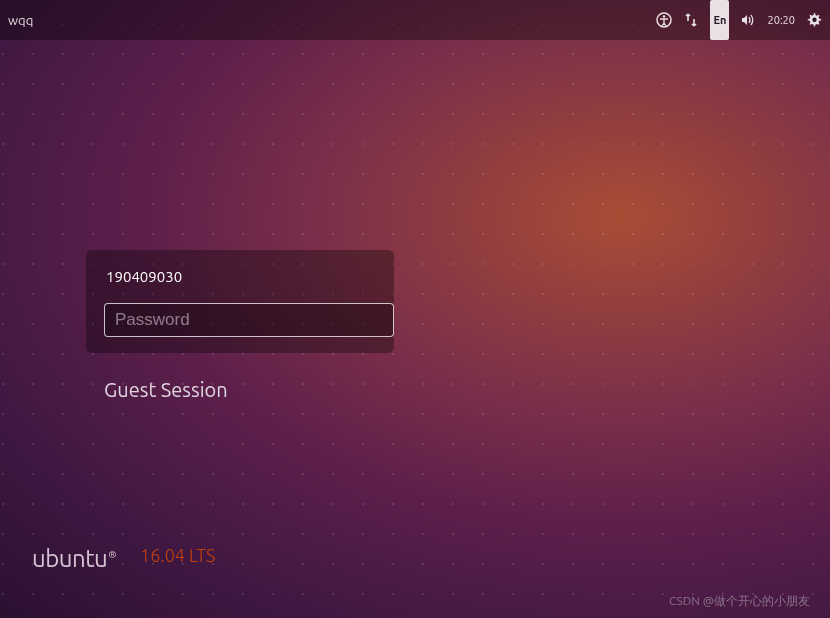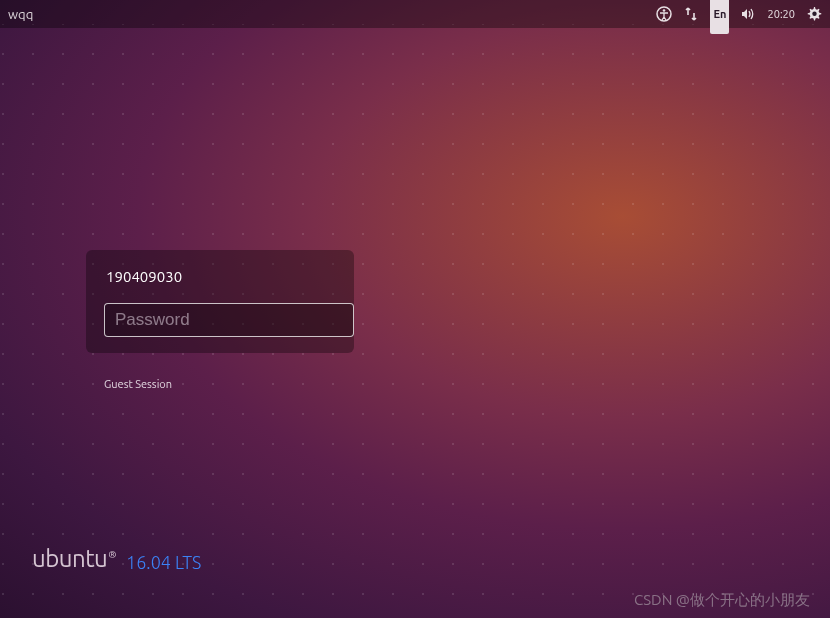--- a/index.html
+++ b/index.html
@@ -27,21 +27,21 @@
       background-size: 30px 30px;
       background-position: 18px 15px;
       pointer-events: none;
     }
     
     .top-panel {
       position: absolute;
       top: 0;
       left: 0;
       right: 0;
-      height: 28px;
+      height: 40px;
       background: rgba(0,0,0,0.35);
       display: flex;
       align-items: center;
       justify-content: space-between;
       padding: 0 8px;
       color: #e8e0e4;
       font-size: 13px;
     }
     
     .top-panel-left {
@@ -88,21 +88,21 @@
     .clock {
       font-size: 11px;
       color: #e8e0e4;
       cursor: pointer;
     }
     
     .login-box {
       position: absolute;
       left: 86px;
       top: 250px;
-      width: 268px;
+      width: 308px;
       background: rgba(0,0,0,0.32);
       border-radius: 6px;
       padding: 18px 0 16px 18px;
     }
     
     .username {
       color: #ffffff;
       font-size: 15px;
       margin-bottom: 18px;
       padding-left: 2px;
@@ -122,59 +122,59 @@
     
     .password-input::placeholder {
       color: rgba(240,230,240,0.5);
     }
     
     .guest-session {
       position: absolute;
       left: 104px;
       top: 378px;
       color: #e0d4de;
-      font-size: 11px;
+      font-size: 20px;
       cursor: pointer;
     }
     
     .branding {
       position: absolute;
       left: 32px;
       bottom: 46px;
       display: flex;
-      align-items: flex-end;
-      gap: 10px;
+      align-items: flex-start;
+      gap: 24px;
       color: #d5c5d2;
     }
     
     .brand-name {
       font-size: 24px;
       font-weight: 400;
       letter-spacing: -0.5px;
       position: relative;
     }
     
     .brand-circle {
       font-size: 10px;
       vertical-align: super;
       margin-left: 1px;
     }
     
     .brand-version {
       font-size: 18px;
       font-weight: 300;
-      color: #3b82f6;
+      color: #c2410c;
     }
     
     .watermark {
       position: absolute;
       right: 20px;
       bottom: 8px;
       color: rgba(200,200,200,0.5);
-      font-size: 15px;
+      font-size: 12px;
       pointer-events: none;
       margin-top: 48px;
     }
   </style>
 </head>
 <body>
 
 <div class="dots-overlay"></div>
 
 <div class="top-panel">

